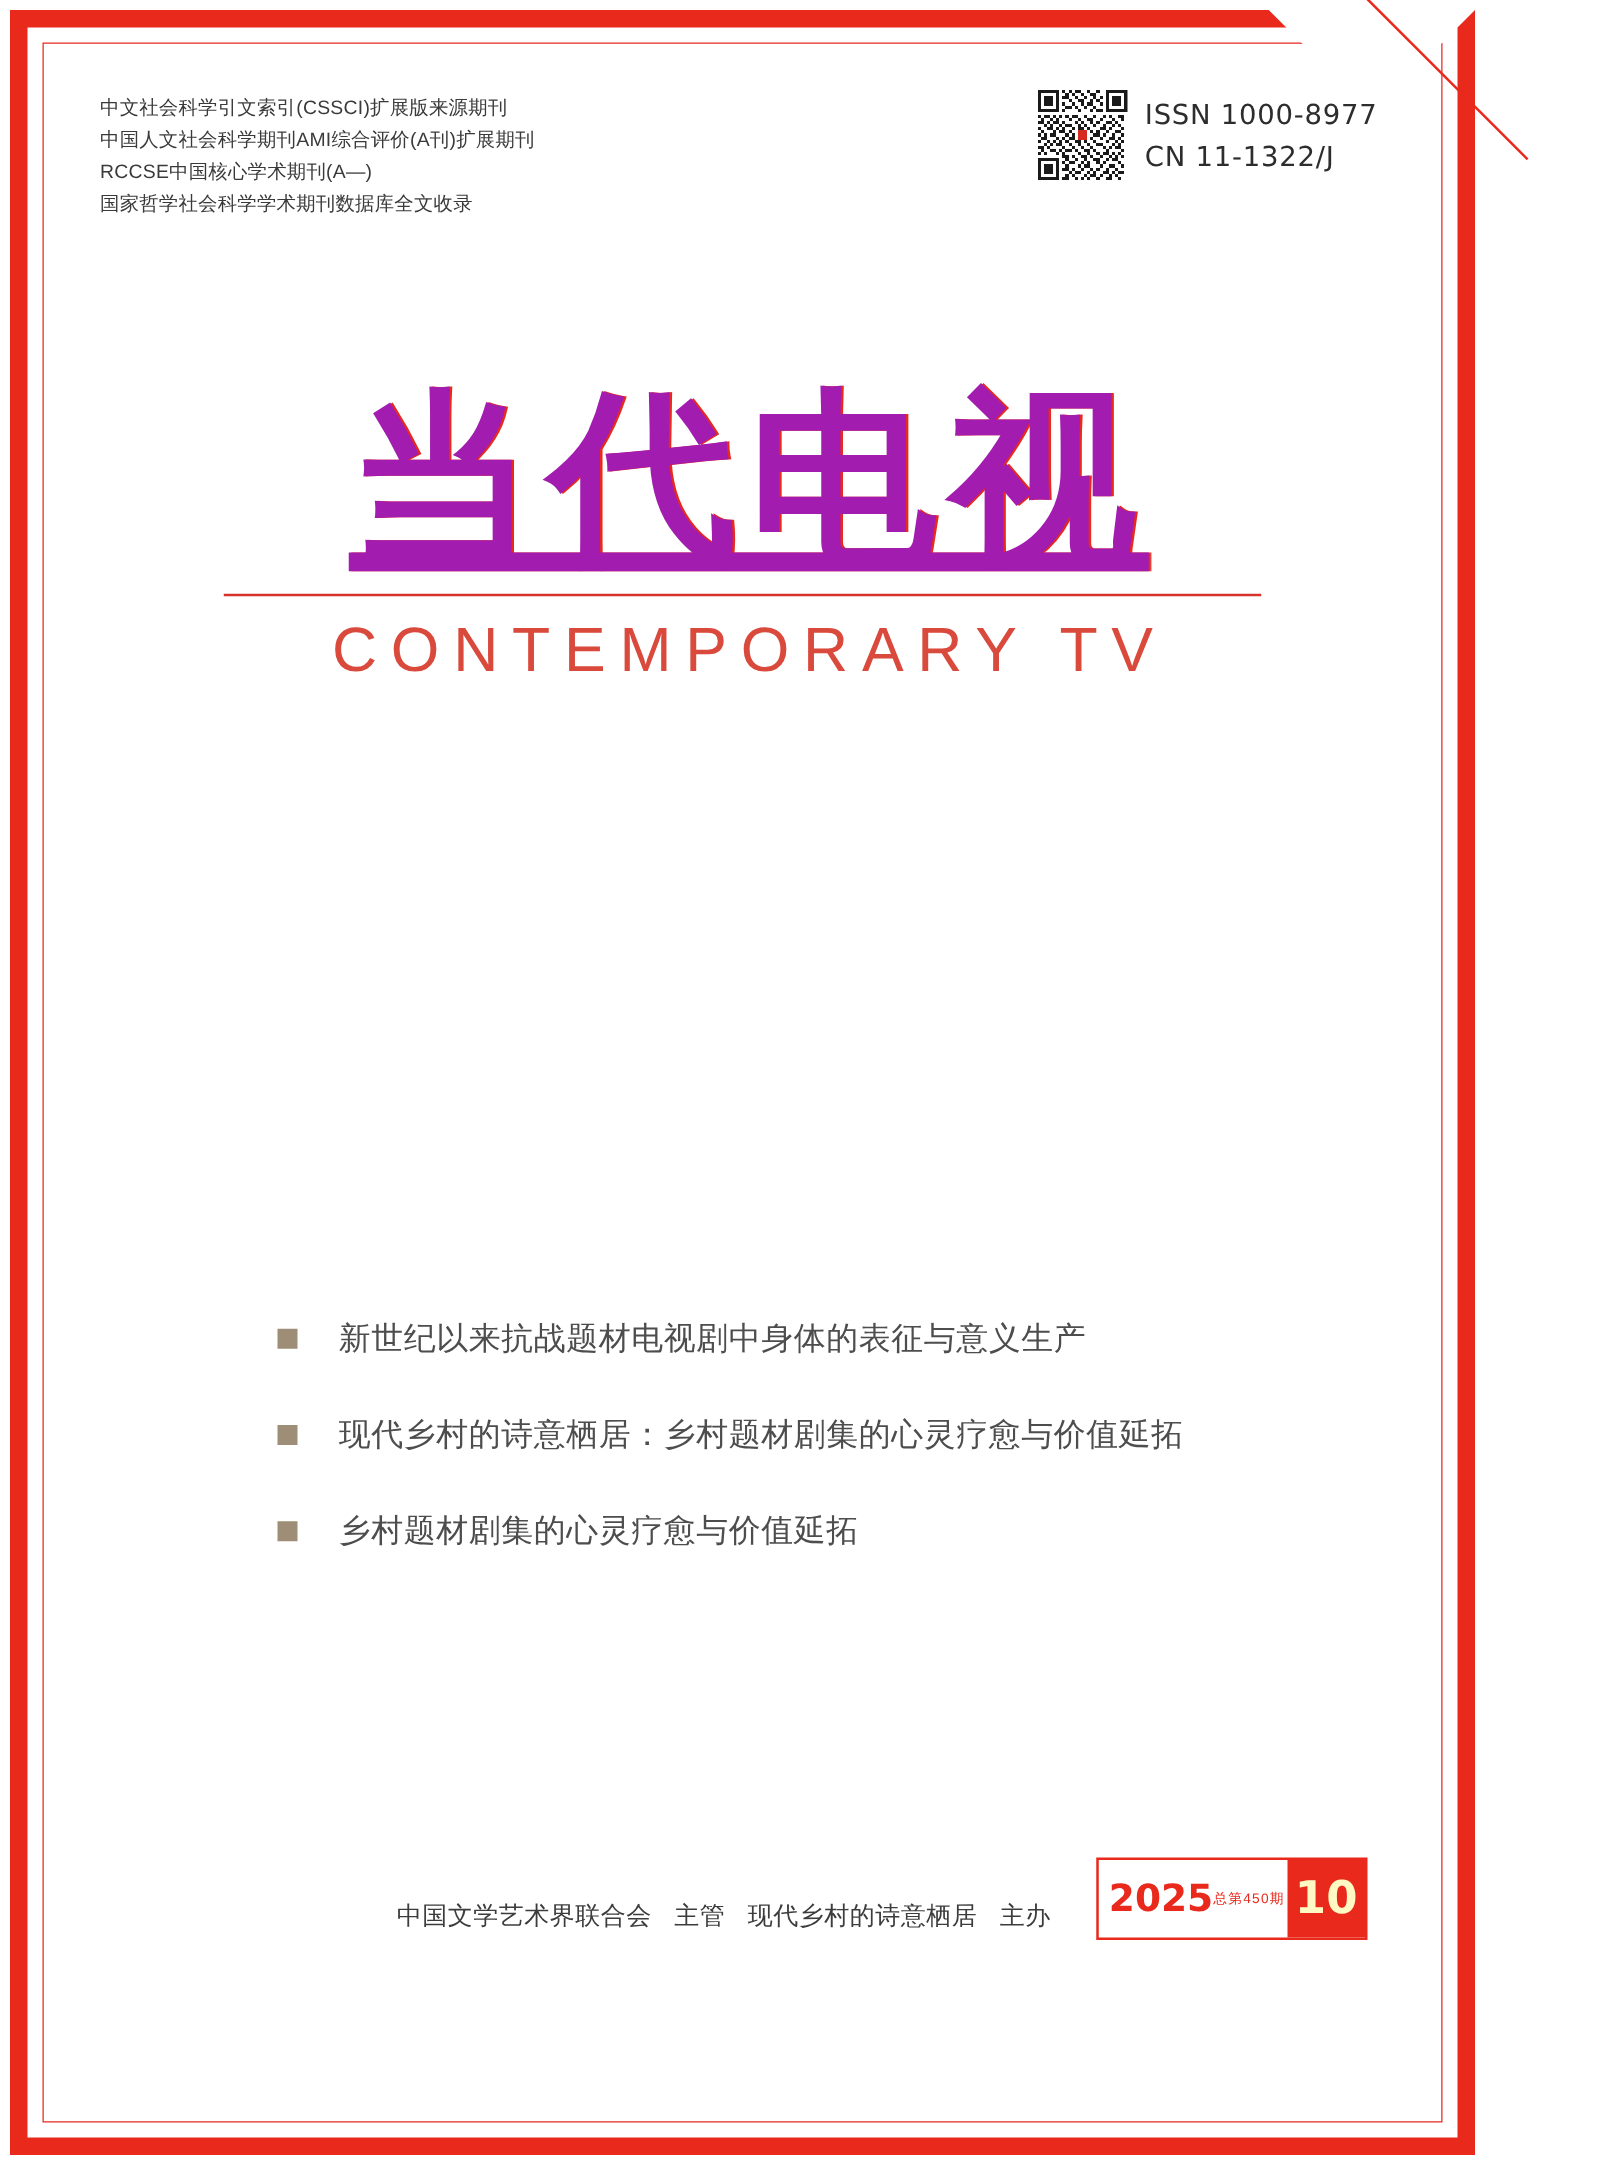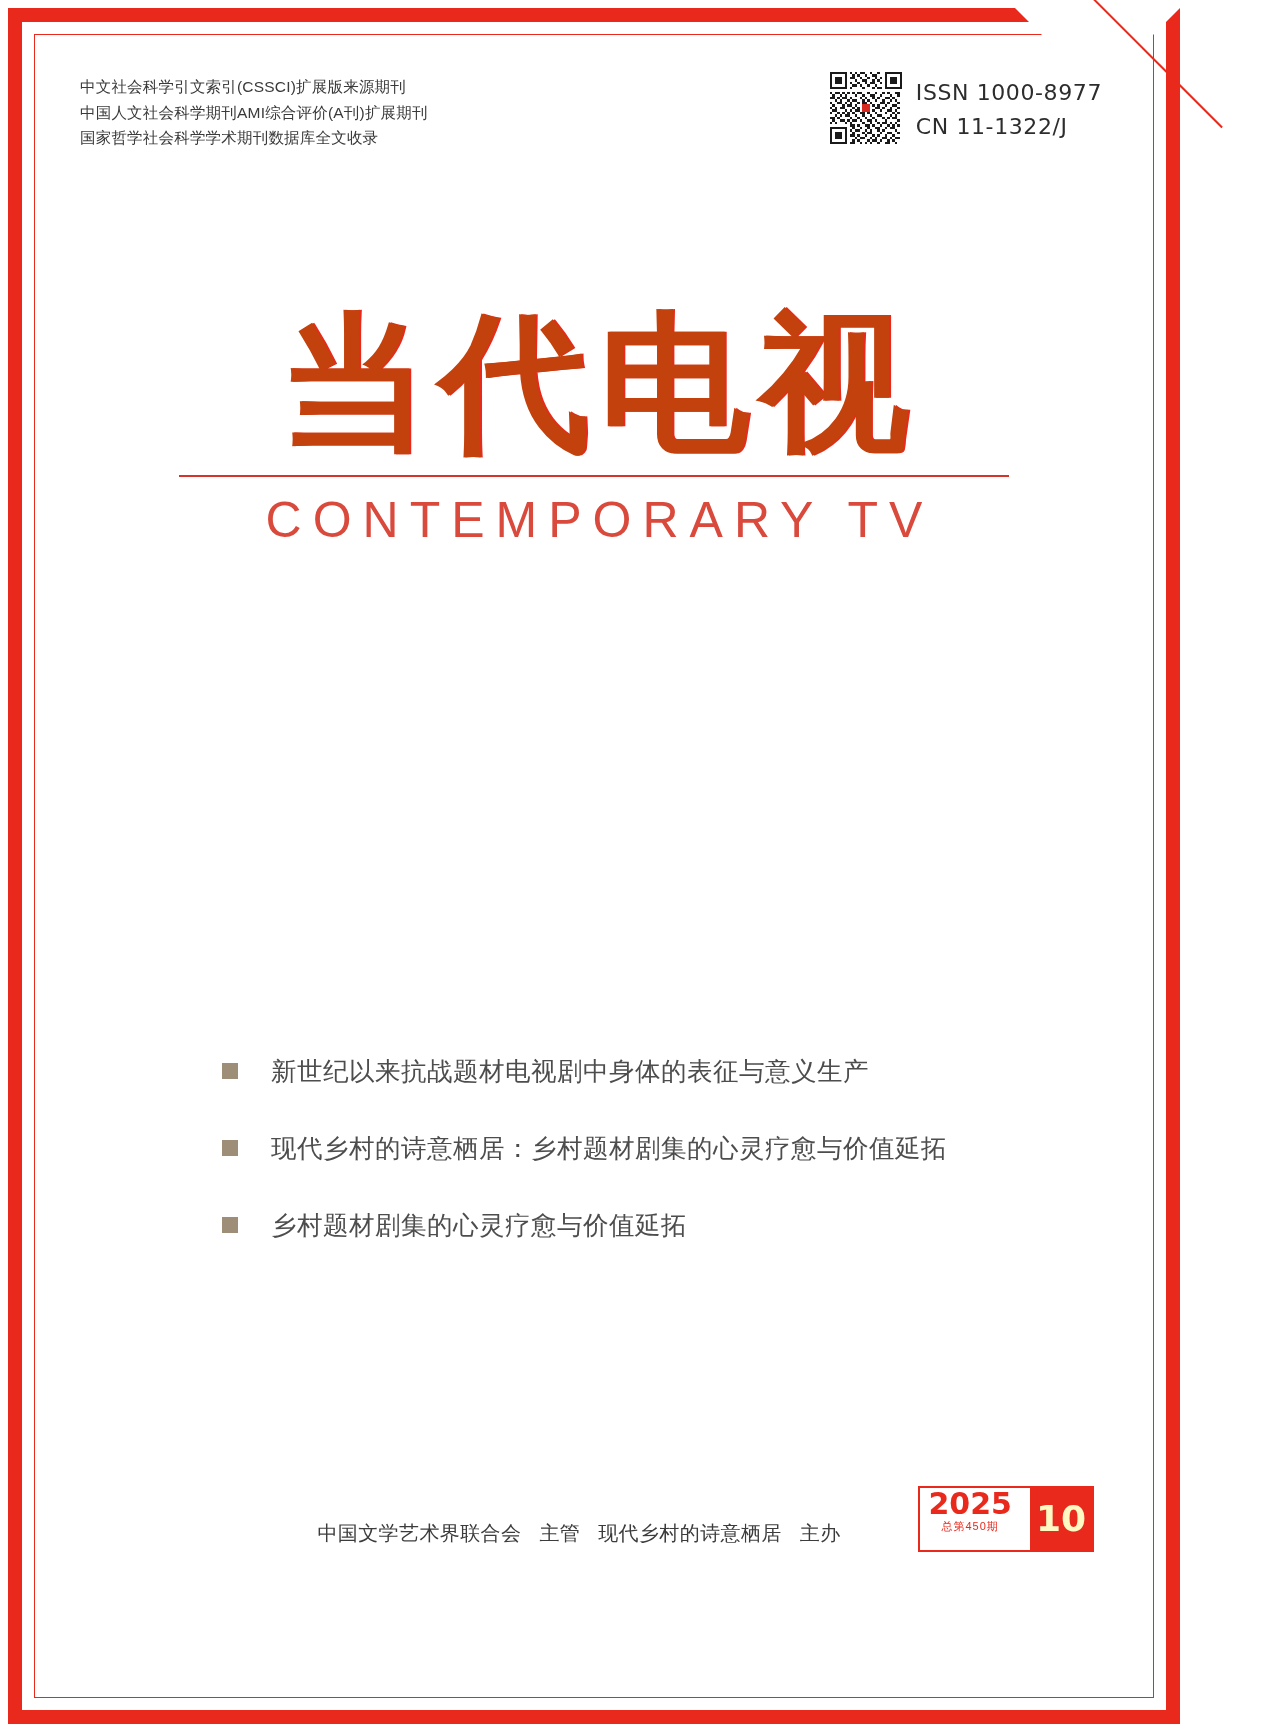--- a/index.html
+++ b/index.html
@@ -114,24 +114,25 @@
     left: 0;
     right: 0;
     top: 300px;
     text-align: center;
   }
   .masthead-cn {
     font-family: "DejaVu Serif", "Liberation Serif", serif;
     font-weight: 700;
     font-size: 150px;
     line-height: 165px;
-    color: #c2410c;
+    color: #a21caf;
     letter-spacing: 10px;
     padding-left: 10px;
     text-shadow: 2px 0 0 #e8291c;
+    text-decoration: underline;
   }
   .masthead-rule {
     width: 830px;
     height: 2px;
     background: #d6342a;
     margin: 10px auto 0 auto;
   }
   .masthead-en {
     margin-top: 14px;
     font-size: 50px;
@@ -200,23 +201,23 @@
     right: 94px;
     top: -18px;
     border: 2px solid #e8291c;
     height: 62px;
     display: flex;
     align-items: stretch;
     background: #ffffff;
   }
   .issue-year-wrap {
     display: flex;
-    flex-direction: column;
+    justify-content: center;
     align-items: center;
-    padding: 0 18px 0 8px;
+    padding: 0 2px 0 8px;
   }
   .issue-year {
     font-family: "DejaVu Sans", "Liberation Sans", sans-serif;
     font-weight: 700;
     font-size: 30px;
     line-height: 31px;
     color: #e8291c;
     letter-spacing: 0px;
   }
   .issue-total {
@@ -244,20 +245,21 @@
 <div class="cover">
 
   <div class="frame-outer"></div>
   <div class="frame-inner"></div>
   <div class="corner-notch"></div>
   <div class="corner-notch-line"></div>
 
   <div class="index-block">
     <div class="index-line">中文社会科学引文索引(CSSCI)扩展版来源期刊</div>
     <div class="index-line">中国人文社会科学期刊AMI综合评价(A刊)扩展期刊</div>
+    <div class="index-line">RCCSE中国核心学术期刊(A—)</div>
     <div class="index-line">国家哲学社会科学学术期刊数据库全文收录</div>
   </div>
 
   <div class="issn-block">
     <div class="qr">
       <svg width="72" height="72" viewBox="0 0 29 29" shape-rendering="crispEdges">
         <rect width="29" height="29" fill="#ffffff"></rect>
         <g fill="#1a1a1a">
           <rect x="0" y="0" width="7" height="7"></rect>
             <rect x="1" y="1" width="5" height="5" fill="#ffffff"></rect>

